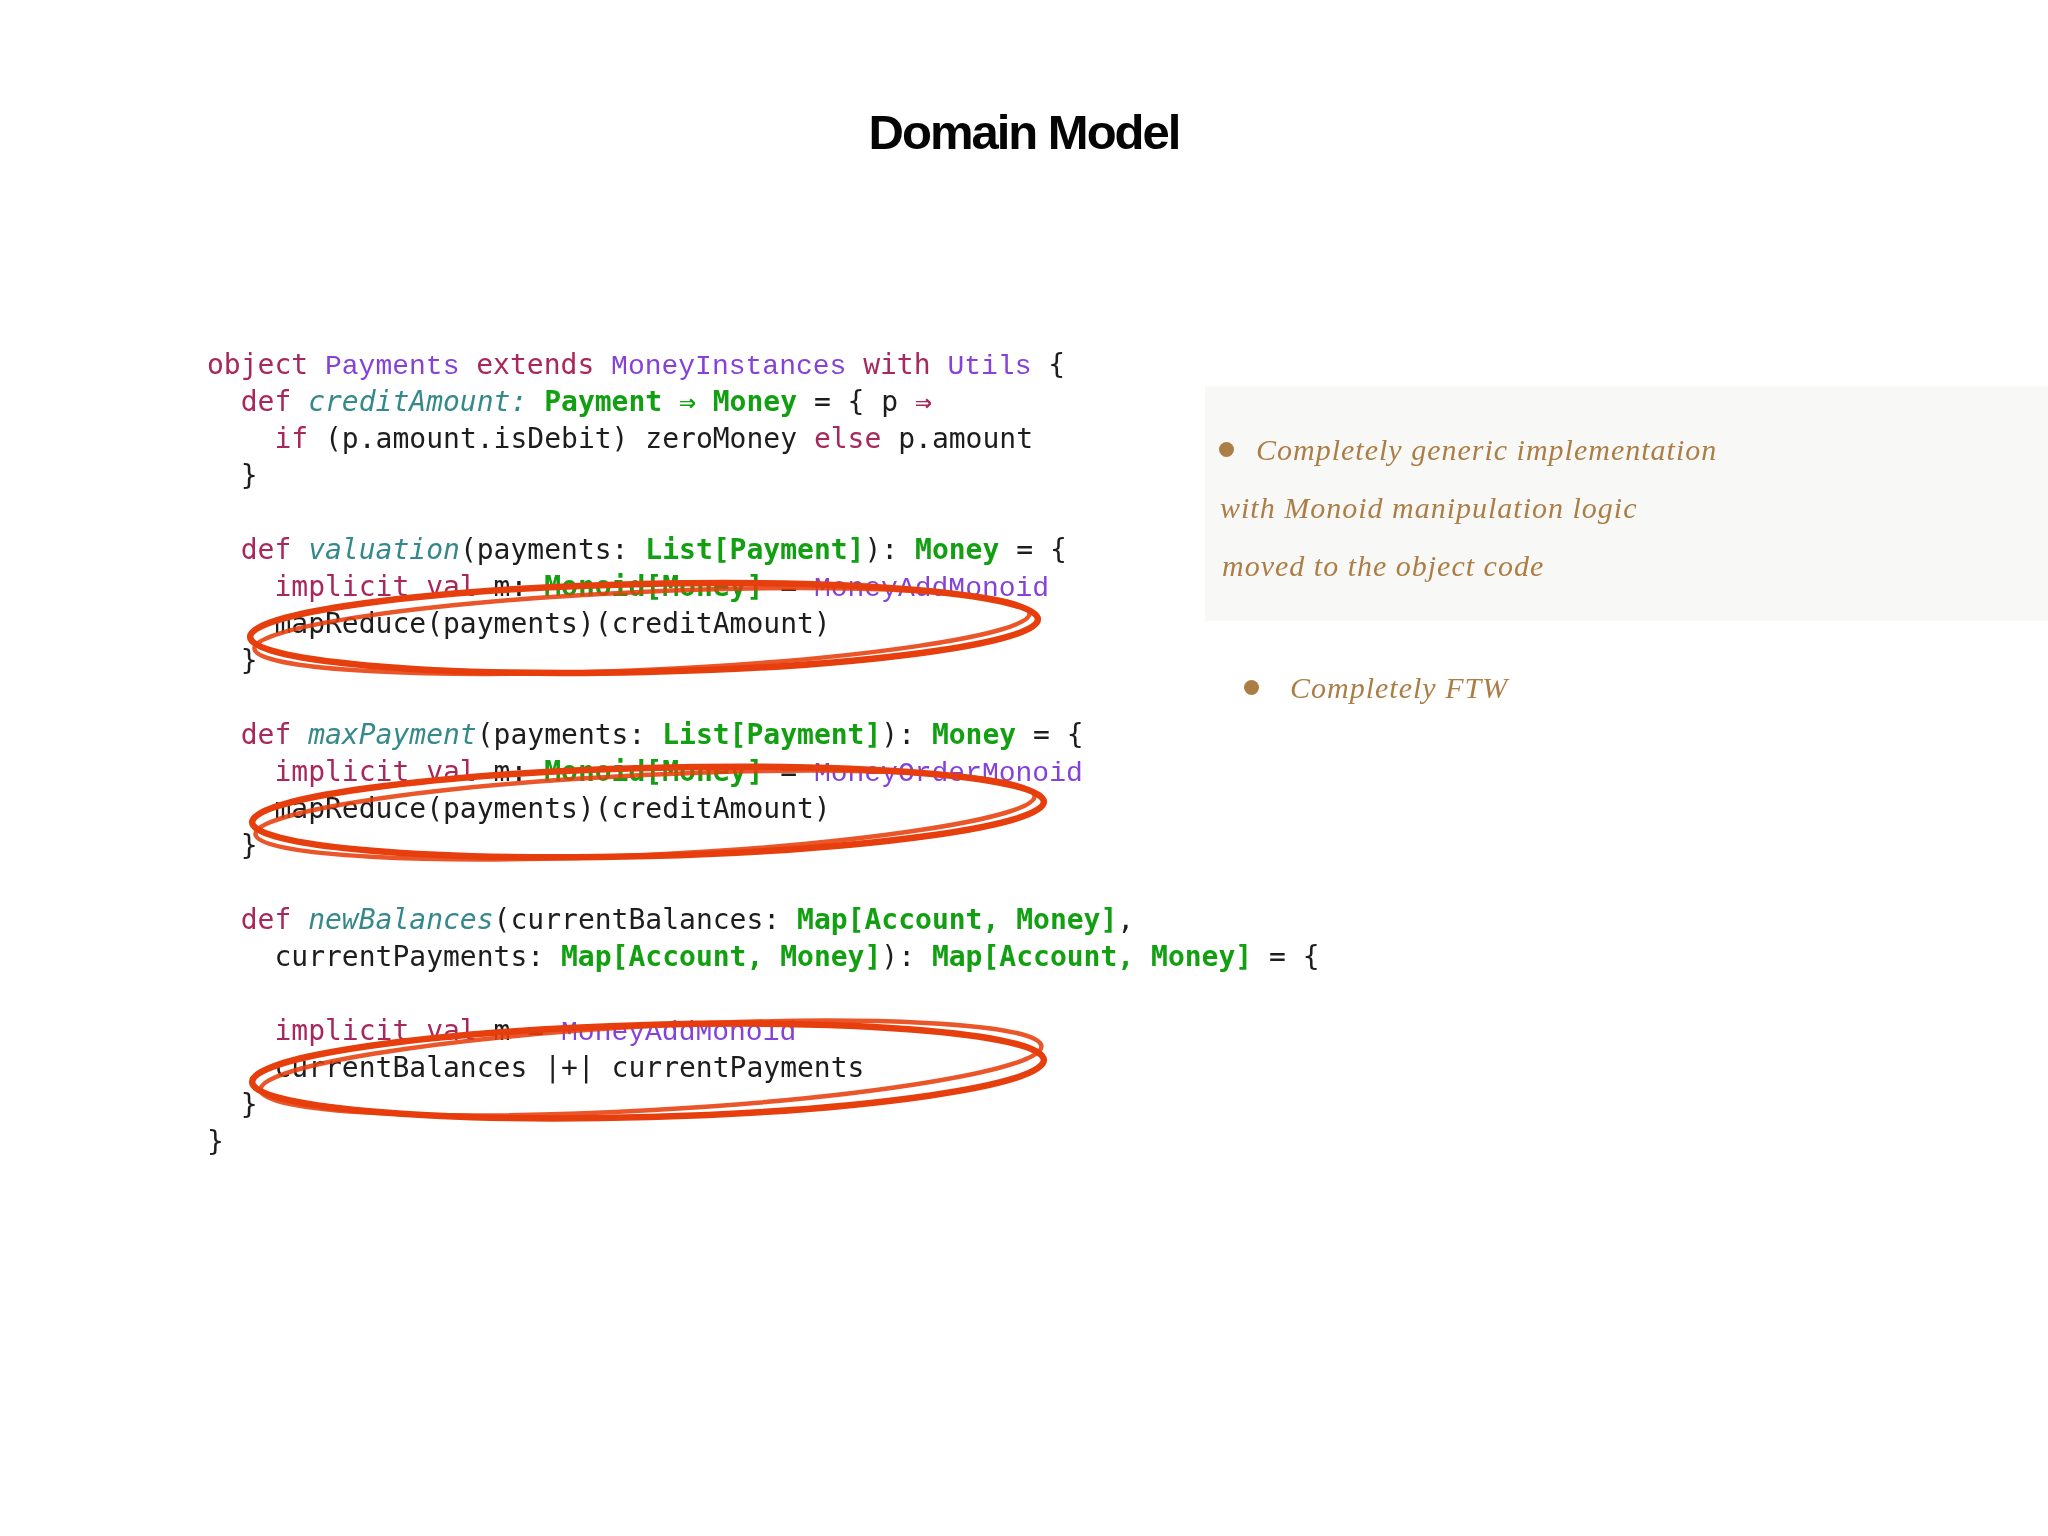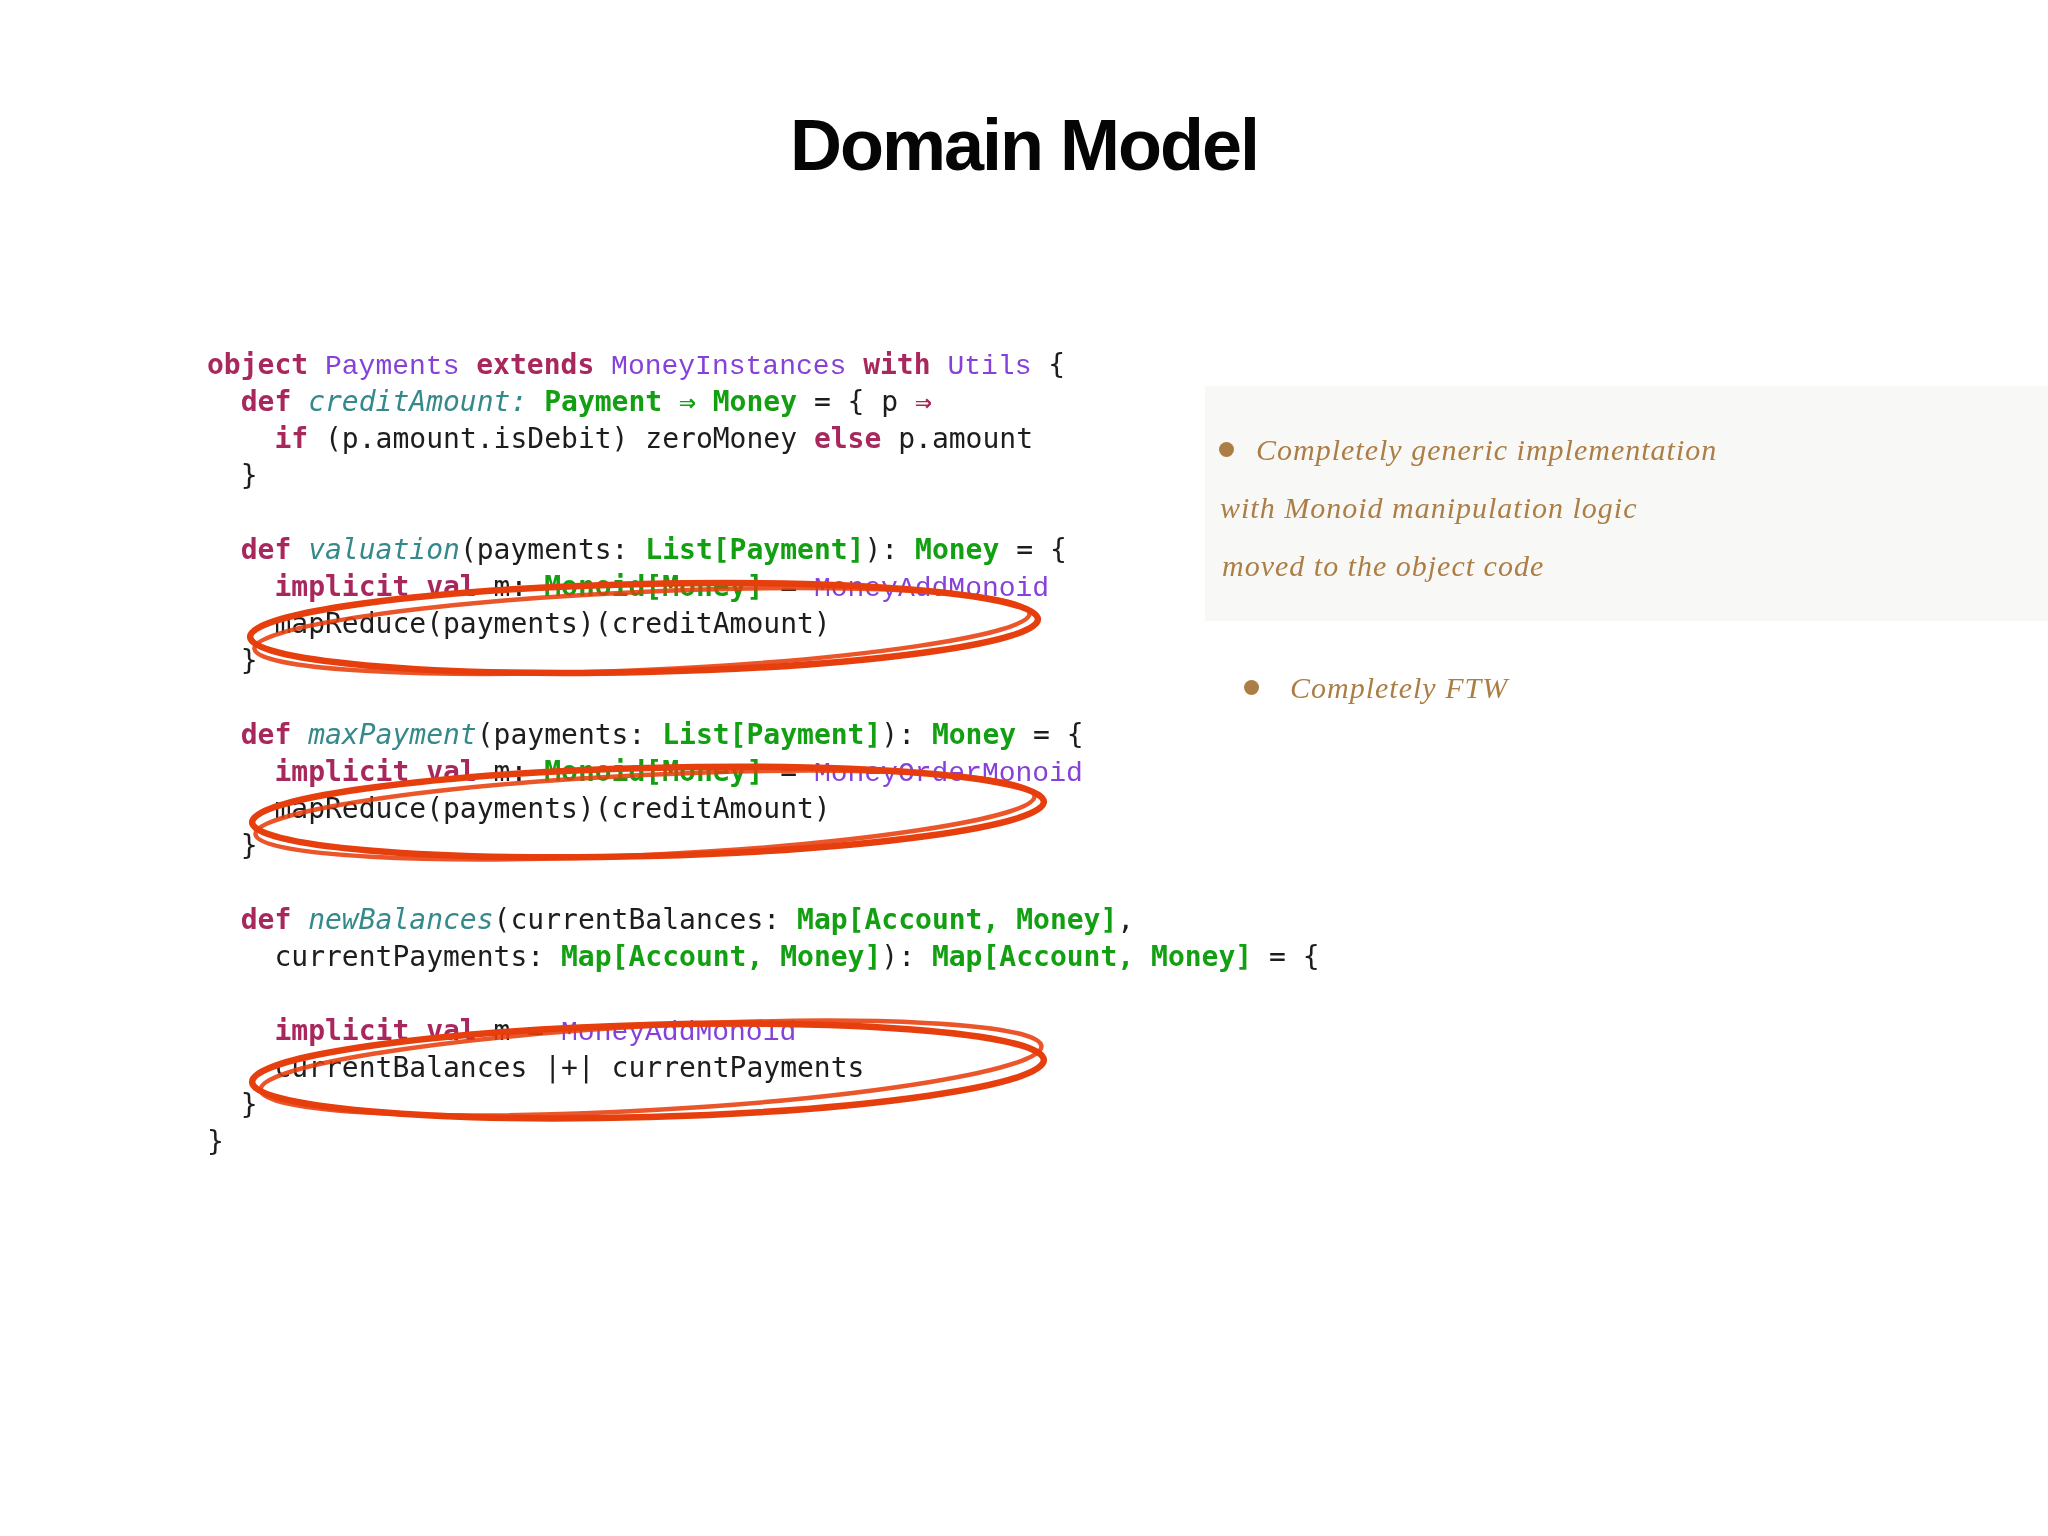--- a/index.html
+++ b/index.html
@@ -3,28 +3,28 @@
 <meta charset="utf-8">
 <style>
   :root{
     --kw:#a8275d; --ty:#12a012; --me:#35898b; --id:#8642d8; --pl:#1d1d1d;
     --ellipse:#e73e0d; --hand:#ac7e46;
   }
   html,body{margin:0;padding:0;background:#ffffff;}
   .slide{position:relative;width:2048px;height:1536px;background:#ffffff;overflow:hidden;
          font-family:"Liberation Sans", sans-serif;}
   .title{position:absolute;left:0;top:104px;width:2048px;text-align:center;
-         font-family:"Liberation Sans", sans-serif;font-weight:bold;font-size:72px;
+         font-family:"Liberation Sans", sans-serif;font-weight:bold;font-size:49px;
          letter-spacing:-2px;color:#050505;margin:0;}
   .faint-band{position:absolute;left:1205px;top:386px;width:843px;height:235px;
          background:#f8f8f6;}
   .code{position:absolute;left:207px;top:346px;margin:0;}
   .code-line{font-family:"DejaVu Sans Mono", monospace;font-size:28px;line-height:37px;
          height:37px;white-space:pre;color:var(--pl);}
-  .tk-k{color:var(--kw);font-weight:bold;text-align:center;}
+  .tk-k{color:var(--kw);font-weight:normal;text-align:center;}
   .tk-ak{color:var(--kw);font-weight:bold;}
   .tk-t{color:var(--ty);font-weight:bold;}
   .tk-ag{color:var(--ty);font-weight:bold;}
   .tk-m{color:var(--me);font-style:italic;}
   .tk-id{color:var(--id);font-family:Liberation Mono, monospace;}
   .tk-p{color:var(--pl);}
   .overlay{position:absolute;left:0;top:0;pointer-events:none;}
   .overlay ellipse{fill:none;stroke:var(--ellipse);stroke-width:6.5;stroke-linecap:round;}
   .overlay ellipse.e2nd{stroke-width:4.5;opacity:.88;}
   .hand-line{position:absolute;font-family:cursive;font-style:italic;

